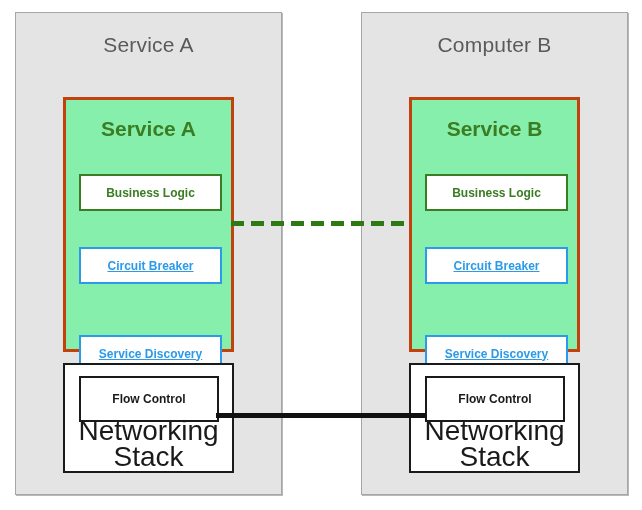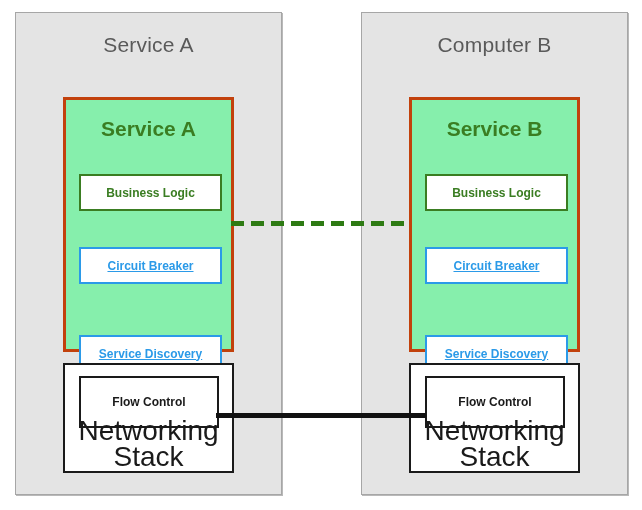--- a/index.html
+++ b/index.html
@@ -99,21 +99,21 @@
     height: 110px;
     background: #ffffff;
     border: 2px solid #1a1a1a;
     box-sizing: border-box;
   }
   .flow-control {
     position: absolute;
     top: 11px;
     left: 14px;
     width: 140px;
-    height: 52px;
+    height: 46px;
     box-sizing: border-box;
     border: 2px solid #1a1a1a;
     background: #ffffff;
     display: flex;
     align-items: center;
     justify-content: center;
     font-size: 12px;
     font-weight: bold;
     color: #1a1a1a;
   }

